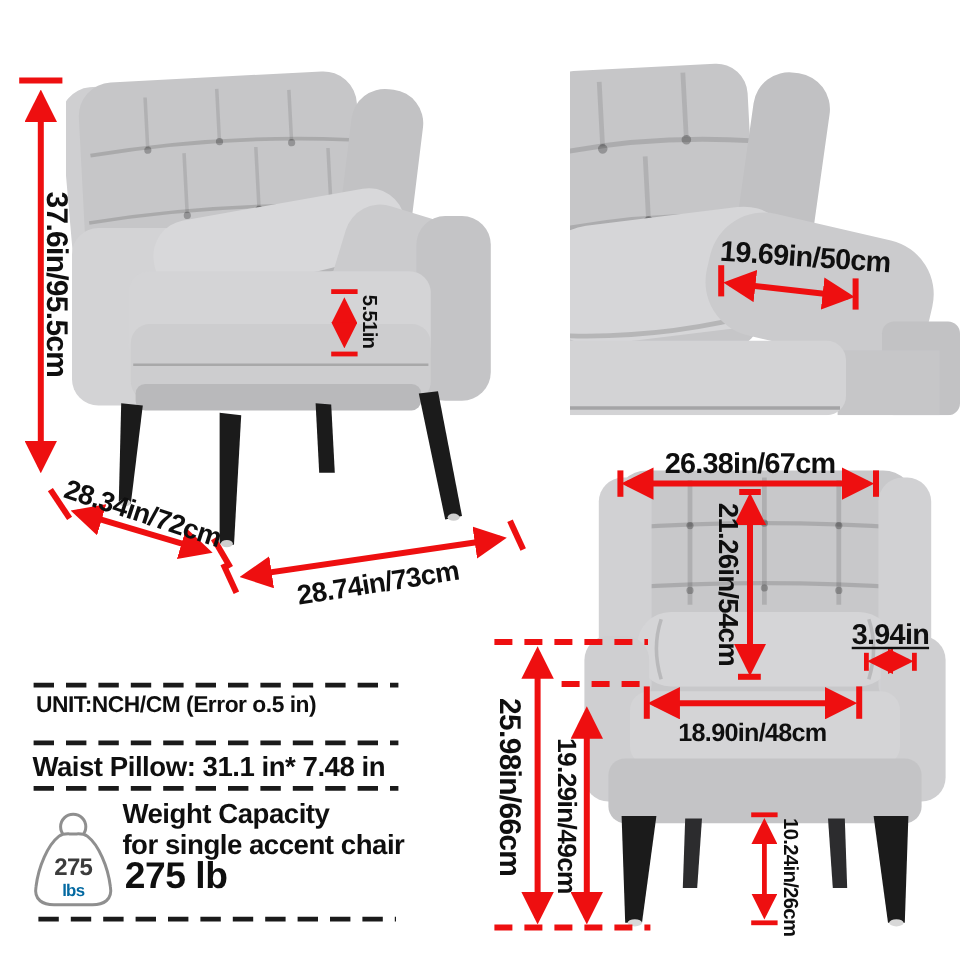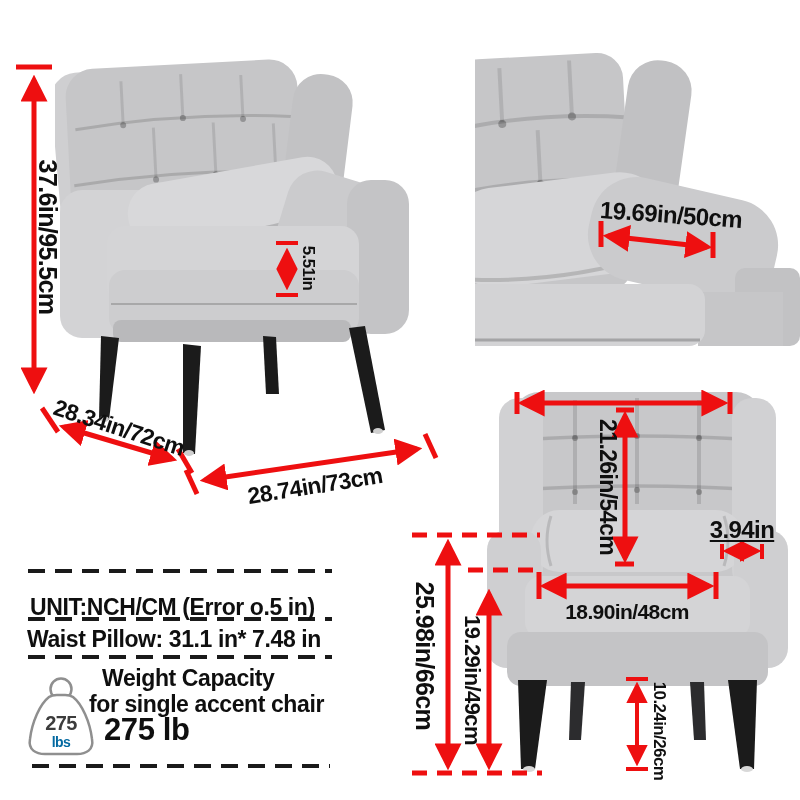--- a/index.html
+++ b/index.html
@@ -196,28 +196,29 @@
       <path d="M49,697 C40,704 32,722 30,739 C28,750 36,754 45,754 L77,754 C86,754 94,750 92,739
                C90,722 82,704 73,697 C69,694 66,695 61,695 C56,695 53,694 49,697 Z"></path>
     </g>
   </svg>
 
   <div class="dim" style="left:47px;top:237px;font-size:25px;transform:translate(-50%,-50%) rotate(90deg);">37.6in/95.5cm</div>
   <div class="dim" style="left:308px;top:268px;font-size:17px;transform:translate(-50%,-50%) rotate(90deg);">5.51in</div>
   <div class="dim" style="left:119px;top:428px;font-size:23px;transform:translate(-50%,-50%) rotate(18deg);">28.34in/72cm</div>
   <div class="dim" style="left:315px;top:486px;font-size:23px;transform:translate(-50%,-50%) rotate(-9deg);">28.74in/73cm</div>
   <div class="dim" style="left:671px;top:215px;font-size:24px;transform:translate(-50%,-50%) rotate(4deg);">19.69in/50cm</div>
+  <div class="dim" style="left:625px;top:387px;font-size:24px;transform:translate(-50%,-50%);">26.38in/67cm</div>
   <div class="dim" style="left:607px;top:487px;font-size:23px;transform:translate(-50%,-50%) rotate(90deg);">21.26in/54cm</div>
   <div class="dim" style="left:742px;top:530px;font-size:24px;transform:translate(-50%,-50%);text-decoration:underline;">3.94in</div>
   <div class="dim" style="left:627px;top:611px;font-size:21px;transform:translate(-50%,-50%);">18.90in/48cm</div>
   <div class="dim" style="left:424px;top:656px;font-size:25px;transform:translate(-50%,-50%) rotate(90deg);">25.98in/66cm</div>
   <div class="dim" style="left:472px;top:680px;font-size:22px;transform:translate(-50%,-50%) rotate(90deg);">19.29in/49cm</div>
   <div class="dim" style="left:659px;top:731px;font-size:17px;transform:translate(-50%,-50%) rotate(90deg);">10.24in/26cm</div>
 
-  <div class="info" style="left:30px;top:578px;font-size:23px;margin-top:17px;">UNIT:NCH/CM (Error o.5 in)</div>
+  <div class="info" style="left:30px;top:578px;font-size:19px;">UNIT:NCH/CM (Error o.5 in)</div>
   <div class="info" style="left:27px;top:627px;font-size:23px;">Waist Pillow: 31.1 in* 7.48 in</div>
   <div class="info" style="left:102px;top:666px;font-size:23px;text-align:center;">Weight Capacity</div>
-  <div class="info" style="left:89px;top:692px;font-size:23px;">for single accent chair</div>
+  <div class="info" style="left:102px;top:692px;font-size:23px;">for single accent chair</div>
   <div class="info" style="left:104px;top:714px;font-size:31px;">275 lb</div>
   <div class="dim" style="left:61px;top:723px;font-size:20px;color:#3c3c3c;transform:translate(-50%,-50%);">275</div>
   <div class="dim" style="left:61px;top:742px;font-size:14px;color:#0369a1;transform:translate(-50%,-50%);">lbs</div>
 
 </div>
 
 </body></html>

